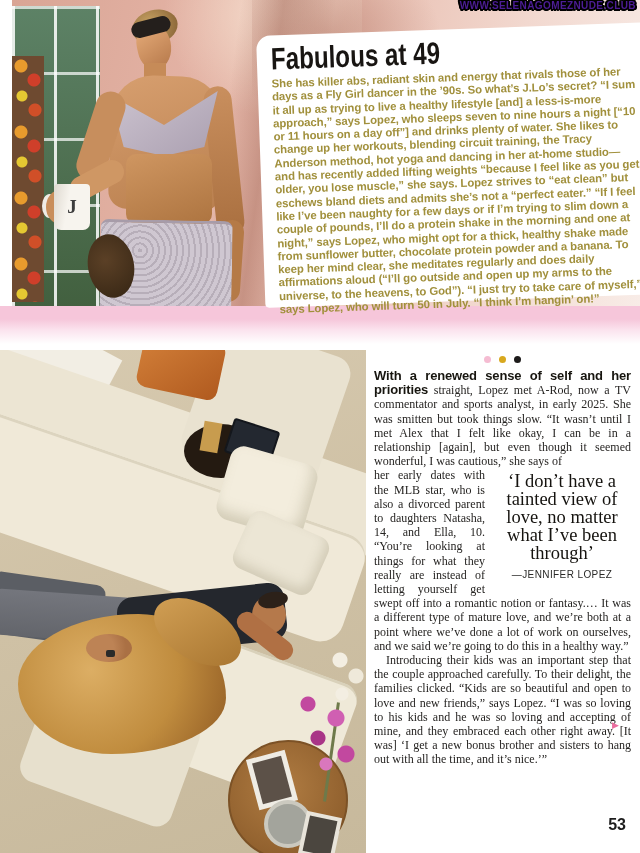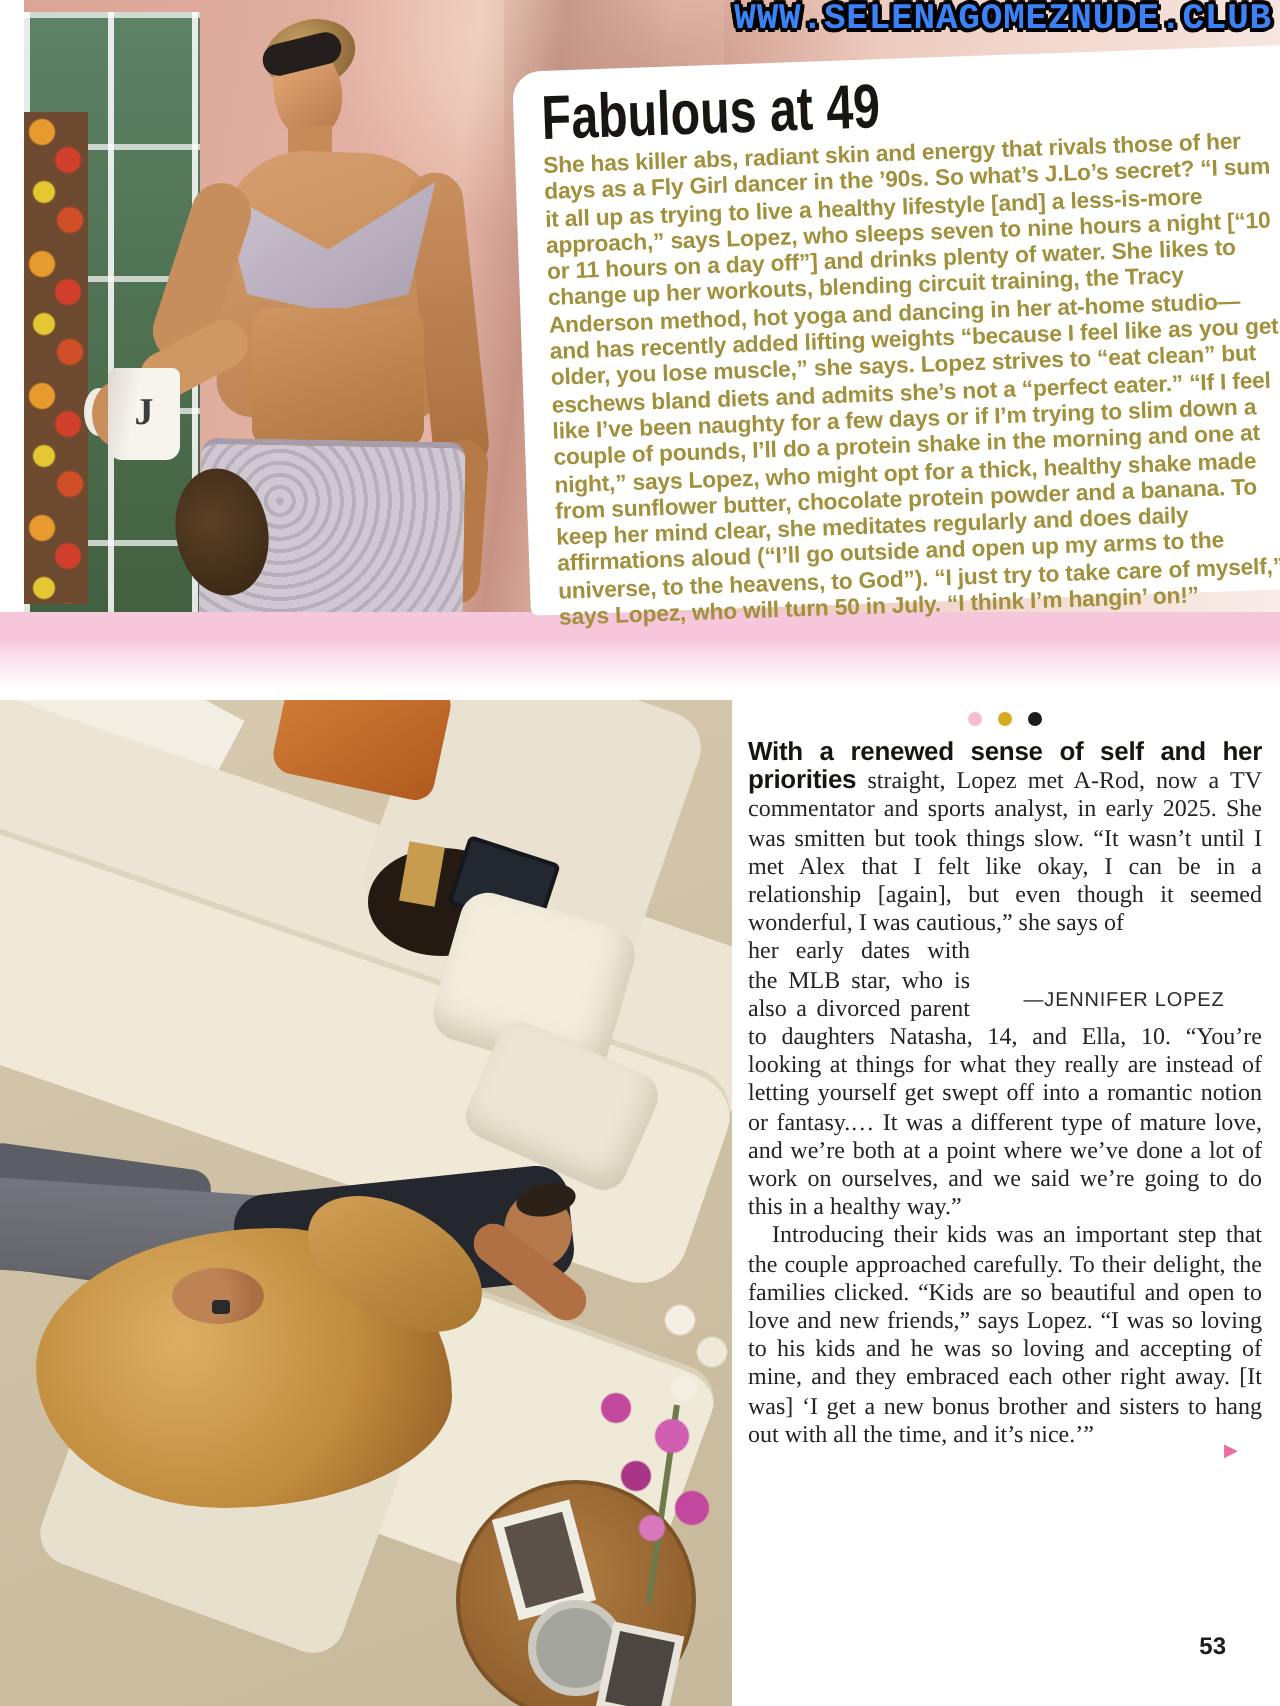--- a/index.html
+++ b/index.html
@@ -81,22 +81,22 @@
   .intro-card { position:absolute; left:256px; top:36px; width:392px; height:272px;
     background:#ffffff; border-radius:14px 4px 4px 4px; padding:9px 10px 8px 14px;
     transform:rotate(-2deg); transform-origin:top left; }
   .headline { font-family:"Liberation Sans",sans-serif; font-weight:700; font-size:31px;
     line-height:30px; color:#181512; transform:scaleX(.78); transform-origin:left; white-space:nowrap; }
   .intro-body { margin-top:3px; font-family:"Liberation Sans",sans-serif; font-weight:700;
     font-size:11.4px; line-height:13.3px; color:#a1903c; letter-spacing:-0.1px; }
 
   
   .watermark { position:absolute; top:0; right:4px; z-index:30;
-    font-family:Liberation Mono, monospace; font-weight:700; font-size:18px;
-    letter-spacing:.4px; color:#3b82f6;
+    font-family:Liberation Sans, sans-serif; font-weight:700; font-size:10px;
+    letter-spacing:.4px; color:#4c1d95;
     text-shadow:-2px 0 0 #000, 2px 0 0 #000, 0 -2px 0 #000, 0 2px 0 #000,
       -1px -1px 0 #000, 1px -1px 0 #000, -1px 1px 0 #000, 1px 1px 0 #000,
       -2px -1px 0 #000, 2px 1px 0 #000, -1px 2px 0 #000, 1px -2px 0 #000; }
 
   
   .photo-bottom { position:absolute; left:0; top:350px; width:366px; height:503px; overflow:hidden;
     background:linear-gradient(160deg,#d7cab0 0%,#cfc1a5 45%,#c7b99c 100%); }
   .floor-white { position:absolute; left:-40px; top:-30px; width:140px; height:130px;
     background:#f2eee4; transform:rotate(28deg); }
   .couch-back { position:absolute; left:-15px; top:-8px; width:430px; height:92px; border-radius:20px;
@@ -170,28 +170,28 @@
   .article { position:absolute; left:374px; top:348px; width:257px;
     font-size:12px; line-height:14.2px; text-align:justify; color:#262422; }
   .article p { margin:0; }
   .dots { text-align:center; margin:7px 0 6px 0; line-height:8px; }
   .dot { display:inline-block; width:7px; height:7px; border-radius:50%; margin:0 2.5px; }
   .lead { font-family:"Liberation Sans",sans-serif; font-weight:700; font-size:13px;
     letter-spacing:-0.15px; color:#17150f; }
   .pull-quote { float:right; width:138px; margin:4px 0 2px 8px; text-align:center;
     font-family:"Liberation Serif",serif; }
   .pq-text { font-size:18.5px; line-height:18px; font-weight:400; color:#15130f; }
-  .pq-attr { margin-top:22px; font-family:"Liberation Sans",sans-serif; font-size:10px;
+  .pq-attr { margin-top:6px; font-family:"Liberation Sans",sans-serif; font-size:10px;
     letter-spacing:.4px; color:#2a2a28; }
   .wrap-zone { overflow:visible; }
   .p3 { text-indent:12px; }
   .continue-marker { position:absolute; left:612px; top:720px; font-size:9px; color:#ea6d9f;
     font-family:"Liberation Sans",sans-serif; }
-  .page-number { position:absolute; right:27px; top:816px;
-    font-family:"Liberation Sans",sans-serif; font-weight:700; font-size:12px; color:#1c1c1c; }
+  .page-number { position:absolute; right:14px; top:816px;
+    font-family:"Liberation Sans",sans-serif; font-weight:700; font-size:16px; color:#1c1c1c; }
 </style>
 </head>
 <body>
 
 <div class="page">
 
   <div class="photo-top">
     <div class="wall"></div>
     <div class="sun-glow"></div>
     <div class="wall-shadow1"></div>
@@ -268,20 +268,21 @@
 
   <div class="article">
     <div class="dots">
       <span class="dot" style="background: rgb(245, 188, 210);"></span>
       <span class="dot" style="background: rgb(216, 168, 30);"></span>
       <span class="dot" style="background: rgb(29, 27, 26);"></span>
     </div>
     <p><b class="lead">With a renewed sense of self and her priorities</b> <span>straight, Lopez met A-Rod, now a TV commentator and sports analyst, in early 2025. She was smitten but took things slow. “It wasn’t until I met Alex that I felt like okay, I can be in a relationship [again], but even though it seemed wonderful, I was cautious,” she says of</span></p>
     <div class="wrap-zone">
       <div class="pull-quote">
+        <div class="pq-text">‘I don’t have a tainted view of love, no matter what I’ve been through’</div>
         <div class="pq-attr">—JENNIFER LOPEZ</div>
       </div>
       <p>her early dates with the MLB star, who is also a divorced parent to daughters Natasha, 14, and Ella, 10. “You’re looking at things for what they really are instead of letting yourself get swept off into a romantic notion or fantasy.… It was a different type of mature love, and we’re both at a point where we’ve done a lot of work on ourselves, and we said we’re going to do this in a healthy way.”</p>
     </div>
     <p class="p3">Introducing their kids was an important step that the couple approached carefully. To their delight, the families clicked. “Kids are so beautiful and open to love and new friends,” says Lopez. “I was so loving to his kids and he was so loving and accepting of mine, and they embraced each other right away. [It was] ‘I get a new bonus brother and sisters to hang out with all the time, and it’s nice.’”</p>
   </div>
 
   <div class="continue-marker">▶</div>
   <div class="page-number">53</div>
 

